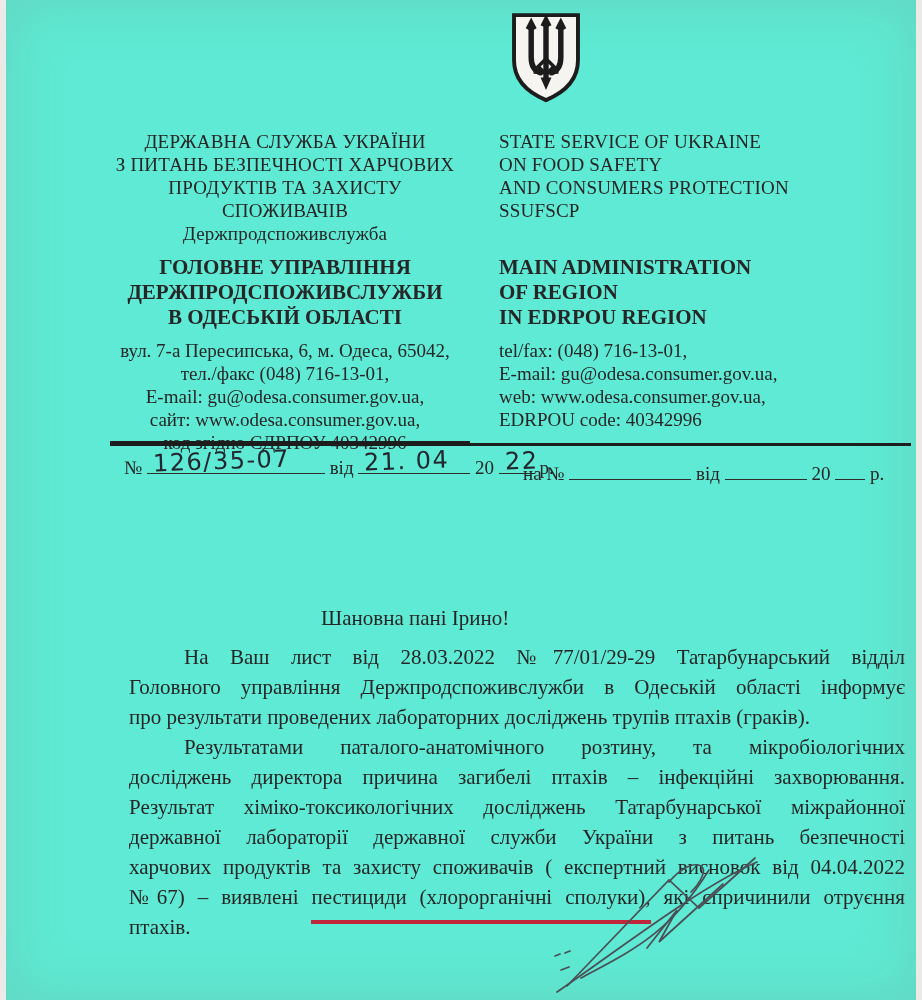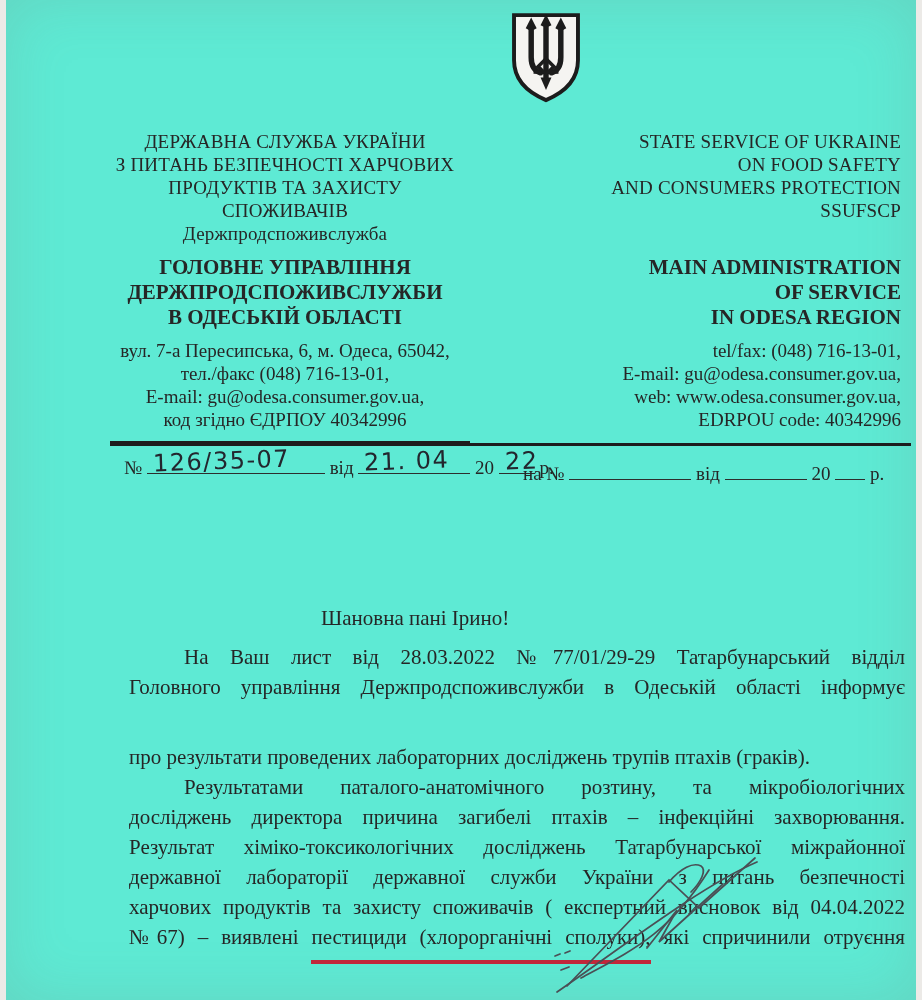--- a/index.html
+++ b/index.html
@@ -14,21 +14,21 @@
     overflow: hidden;
     box-shadow: inset 0 0 60px rgba(120,115,105,.18);
   }
 
   
   .emblem { position: absolute; left: 501px; top: 12px; width: 78px; height: 92px; }
 
   
   .letterhead { position: absolute; top: 130px; left: 0; width: 922px; display: flex; }
   .col-left  { width: 372px; margin-left: 93px; text-align: center; }
-  .col-right { width: 402px; margin-left: 28px; text-align: right; }
+  .col-right { width: 402px; margin-left: 28px; text-align: left; }
   .org  { font-size: 19px; line-height: 23px; height: 119px; letter-spacing: .2px; }
   .dept { font-size: 21px; line-height: 25px; font-weight: bold; height: 80px; margin-top: 6px; }
   .addr { font-size: 19px; line-height: 23px; margin-top: 4px; }
   .addr sup { font-size: 12px; }
 
   
   .rule  { position: absolute; top: 443px; left: 104px; width: 801px; height: 3px; background: #1d1d1d; }
   .rule2 { position: absolute; top: 441px; left: 104px; width: 360px; height: 2px; background: #1d1d1d; }
   .refline { position: absolute; top: 453px; left: 118px; width: 790px; font-size: 19px; white-space: nowrap; }
   .ref-right { position: absolute; left: 399px; top: 6px; }
@@ -41,21 +41,21 @@
   }
 
   
   .addressee { position: absolute; left: 494px; top: 486px; font-size: 21px; line-height: 26px; }
 
   
   .salutation { position: absolute; left: 315px; top: 606px; font-size: 21px; }
   .body { position: absolute; left: 123px; top: 642px; width: 776px; font-size: 21px; line-height: 30px; }
   .bline { text-align: justify; text-align-last: justify; }
   .bline.indent { text-indent: 55px; }
-  .bline.pend { text-align-last: left; margin-top: 40px; }
+  .bline.pend { text-align-last: left; }
   .red-underline { border-bottom: 4px solid #c1273a; padding-bottom: 11px; }
 
   
   .footer { position: absolute; top: 938px; left: 123px; width: 782px; display: flex; justify-content: space-between; font-size: 21px; }
   .signature { position: absolute; left: 545px; top: 852px; width: 240px; height: 148px; }
 </style>
 </head>
 <body>
 
 <div class="page">
@@ -90,35 +90,36 @@
       </div>
       <div class="dept">
         <div>ГОЛОВНЕ УПРАВЛІННЯ</div>
         <div>ДЕРЖПРОДСПОЖИВСЛУЖБИ</div>
         <div>В ОДЕСЬКІЙ ОБЛАСТІ</div>
       </div>
       <div class="addr">
         <div>вул. 7-а Пересипська, 6, м. Одеса, 65042,</div>
         <div>тел./факс (048) 716-13-01,</div>
         <div>E-mail: gu@odesa.consumer.gov.ua,</div>
+        <div>сайт: www.odesa.consumer.gov.ua,</div>
         <div>код згідно ЄДРПОУ 40342996</div>
       </div>
     </div>
 
     <div class="col-right">
       <div class="org">
         <div>STATE SERVICE OF UKRAINE</div>
         <div>ON FOOD SAFETY</div>
         <div>AND CONSUMERS PROTECTION</div>
         <div>SSUFSCP</div>
       </div>
       <div class="dept">
         <div>MAIN ADMINISTRATION</div>
-        <div>OF SERVICE</div>
-        <div>IN ODESA REGION</div>
+        <div>OF REGION</div>
+        <div>IN EDRPOU REGION</div>
       </div>
       <div class="addr">
         <div>tel/fax: (048) 716-13-01,</div>
         <div>E-mail: gu@odesa.consumer.gov.ua,</div>
         <div>web: www.odesa.consumer.gov.ua,</div>
         <div>EDRPOU code: 40342996</div>
       </div>
     </div>
   </div>
 

